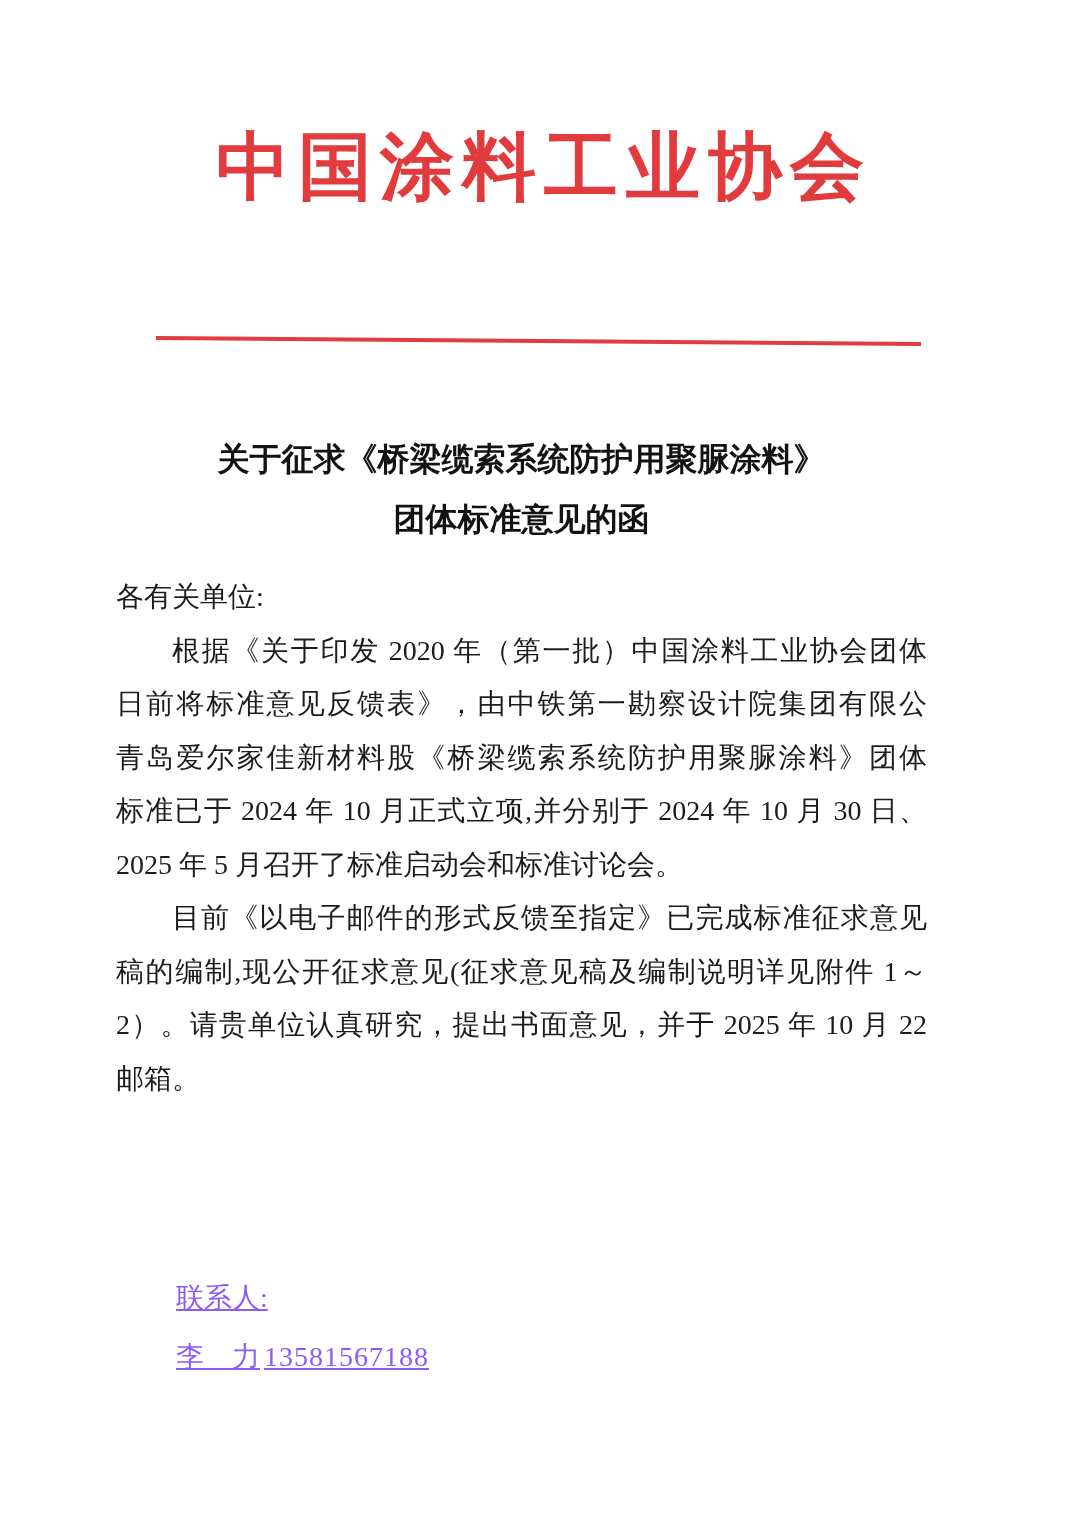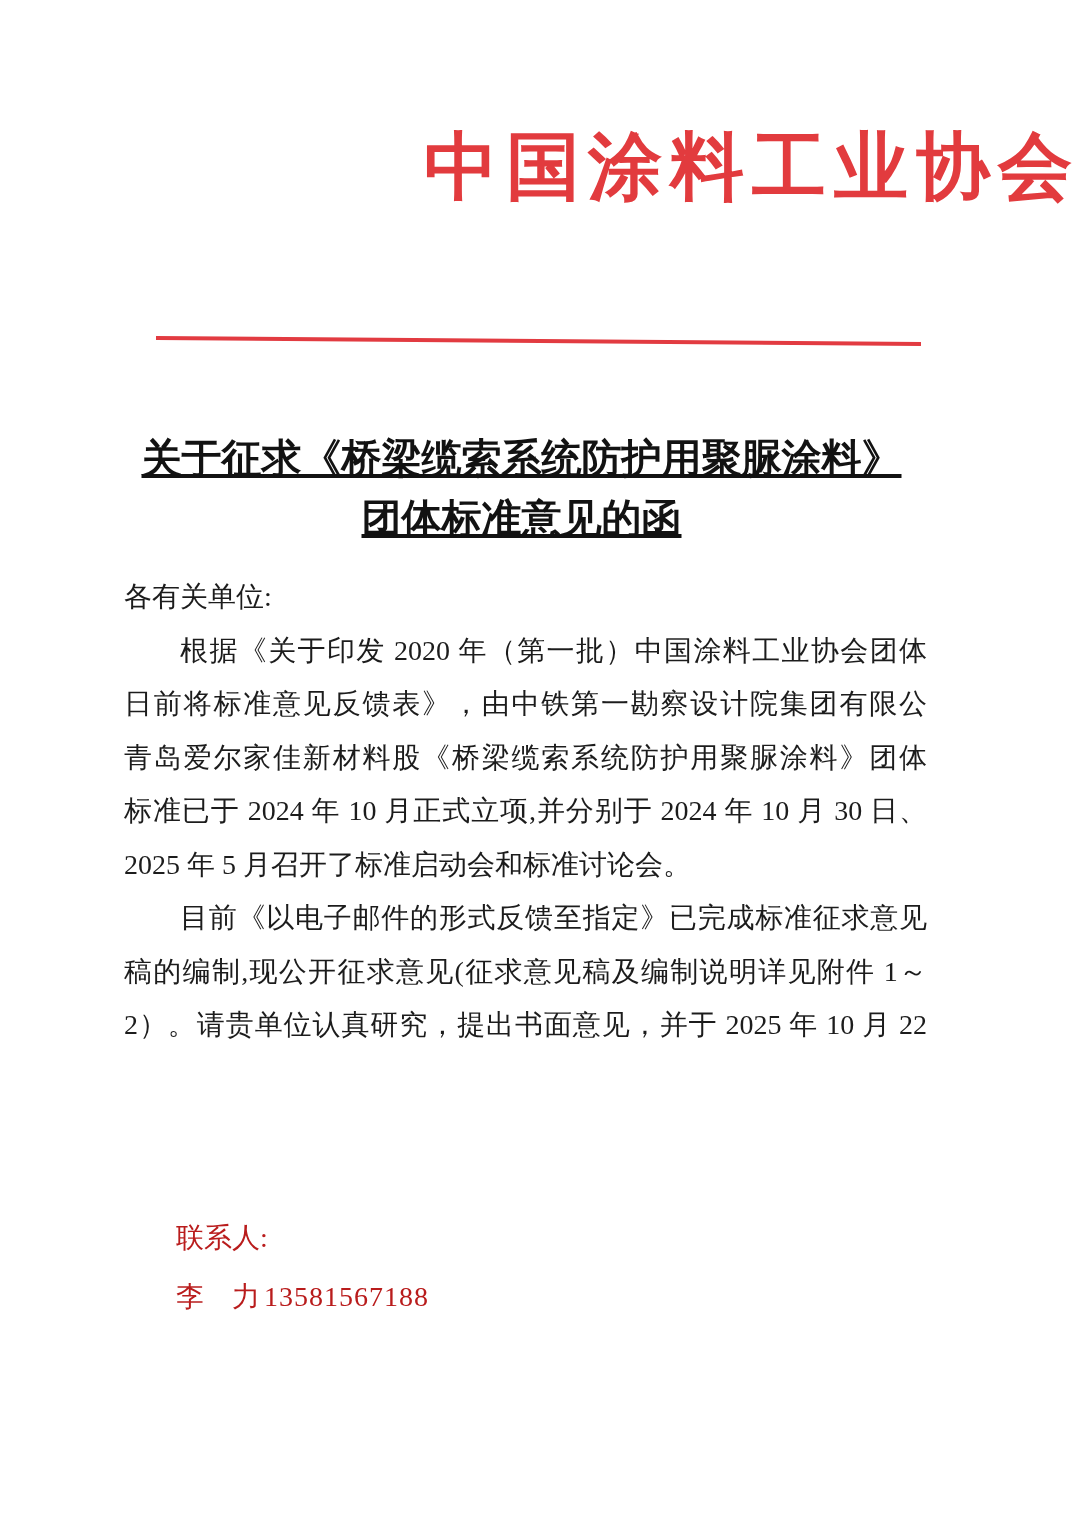--- a/index.html
+++ b/index.html
@@ -18,21 +18,21 @@
     color: #1f1f1f;
   }
   
   .org-name {
     position: absolute;
     top: 127px;
     left: 0;
     width: 1080px;
     height: 80px;
     line-height: 80px;
-    text-align: right;
+    text-align: center;
     font-size: 74px;
     font-weight: bold;
     letter-spacing: 8px;
     padding-left: 8px;
     box-sizing: border-box;
     color: #e23b3e;
     white-space: nowrap;
   }
   
   .red-rule {
@@ -44,60 +44,59 @@
     background: #e23b41;
     transform: rotate(0.45deg);
   }
   
   .doc-title {
     position: absolute;
     top: 429px;
     left: 116px;
     width: 811px;
     text-align: center;
-    font-size: 40px;
+    font-size: 32px;
     line-height: 60px;
     font-weight: bold;
     color: #121212;
     white-space: nowrap;
-    text-decoration: underline;
   }
   
   .body-text {
     position: absolute;
     top: 570px;
     left: 116px;
     width: 811px;
     font-size: 28px;
     line-height: 53.5px;
     color: #1c1c1c;
   }
   .line {
     height: 53.5px;
     white-space: nowrap;
-    margin-left: 8px;
   }
   .line.j {
     white-space: normal;
     text-align: justify;
     text-align-last: justify;
     overflow: hidden;
   }
   .line.ind {
     text-indent: 2em;
   }
   
   .contact {
     position: absolute;
-    top: 1208px;
+    top: 1268px;
     left: 116px;
     width: 811px;
     font-size: 28px;
     line-height: 59px;
-    color: #b91c1c;
+    color: #8b5cf6;
+    text-decoration: underline;
   }
   .contact .row {
     padding-left: 60px;
     white-space: nowrap;
   }
   .contact .phone {
     margin-left: 4px;
     letter-spacing: 1px;
   }
 </style>
@@ -118,20 +117,21 @@
   <div class="body-text">
     <div class="line">各有关单位:</div>
     <div class="line j ind">根据《关于印发 2020 年（第一批）中国涂料工业协会团体</div>
     <div class="line j">日前将标准意见反馈表》，由中铁第一勘察设计院集团有限公</div>
     <div class="line j">青岛爱尔家佳新材料股《桥梁缆索系统防护用聚脲涂料》团体</div>
     <div class="line j">标准已于 2024 年 10 月正式立项,并分别于 2024 年 10 月 30 日、</div>
     <div class="line">2025 年 5 月召开了标准启动会和标准讨论会。</div>
     <div class="line j ind">目前《以电子邮件的形式反馈至指定》已完成标准征求意见</div>
     <div class="line j">稿的编制,现公开征求意见(征求意见稿及编制说明详见附件 1～</div>
     <div class="line j">2）。请贵单位认真研究，提出书面意见，并于 2025 年 10 月 22</div>
+    <div class="line">邮箱。</div>
   </div>
 
   <div class="contact">
     <div class="row">联系人:</div>
     <div class="row">
       <span>李　力</span><span class="phone">13581567188</span>
     </div>
   </div>
 
 </div>

